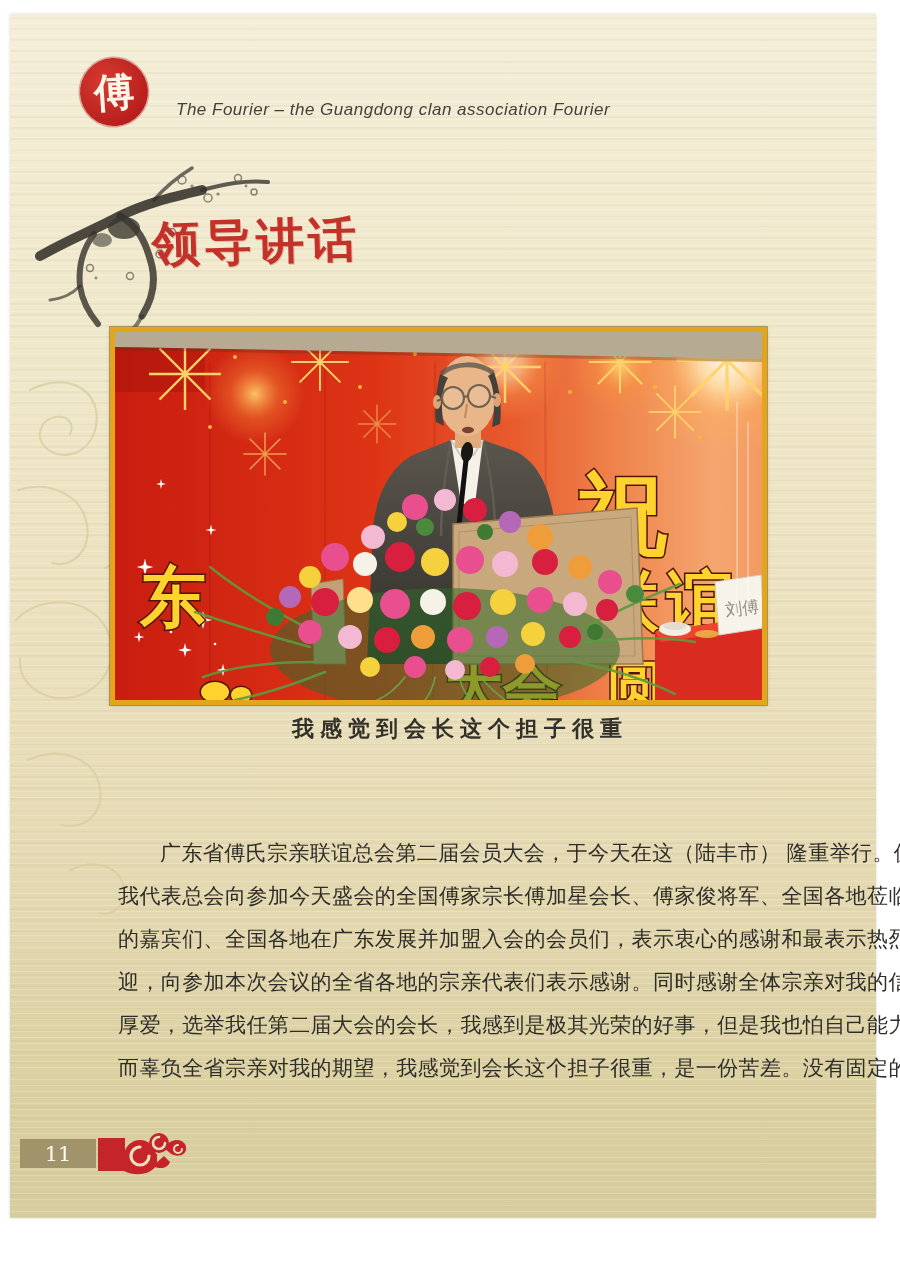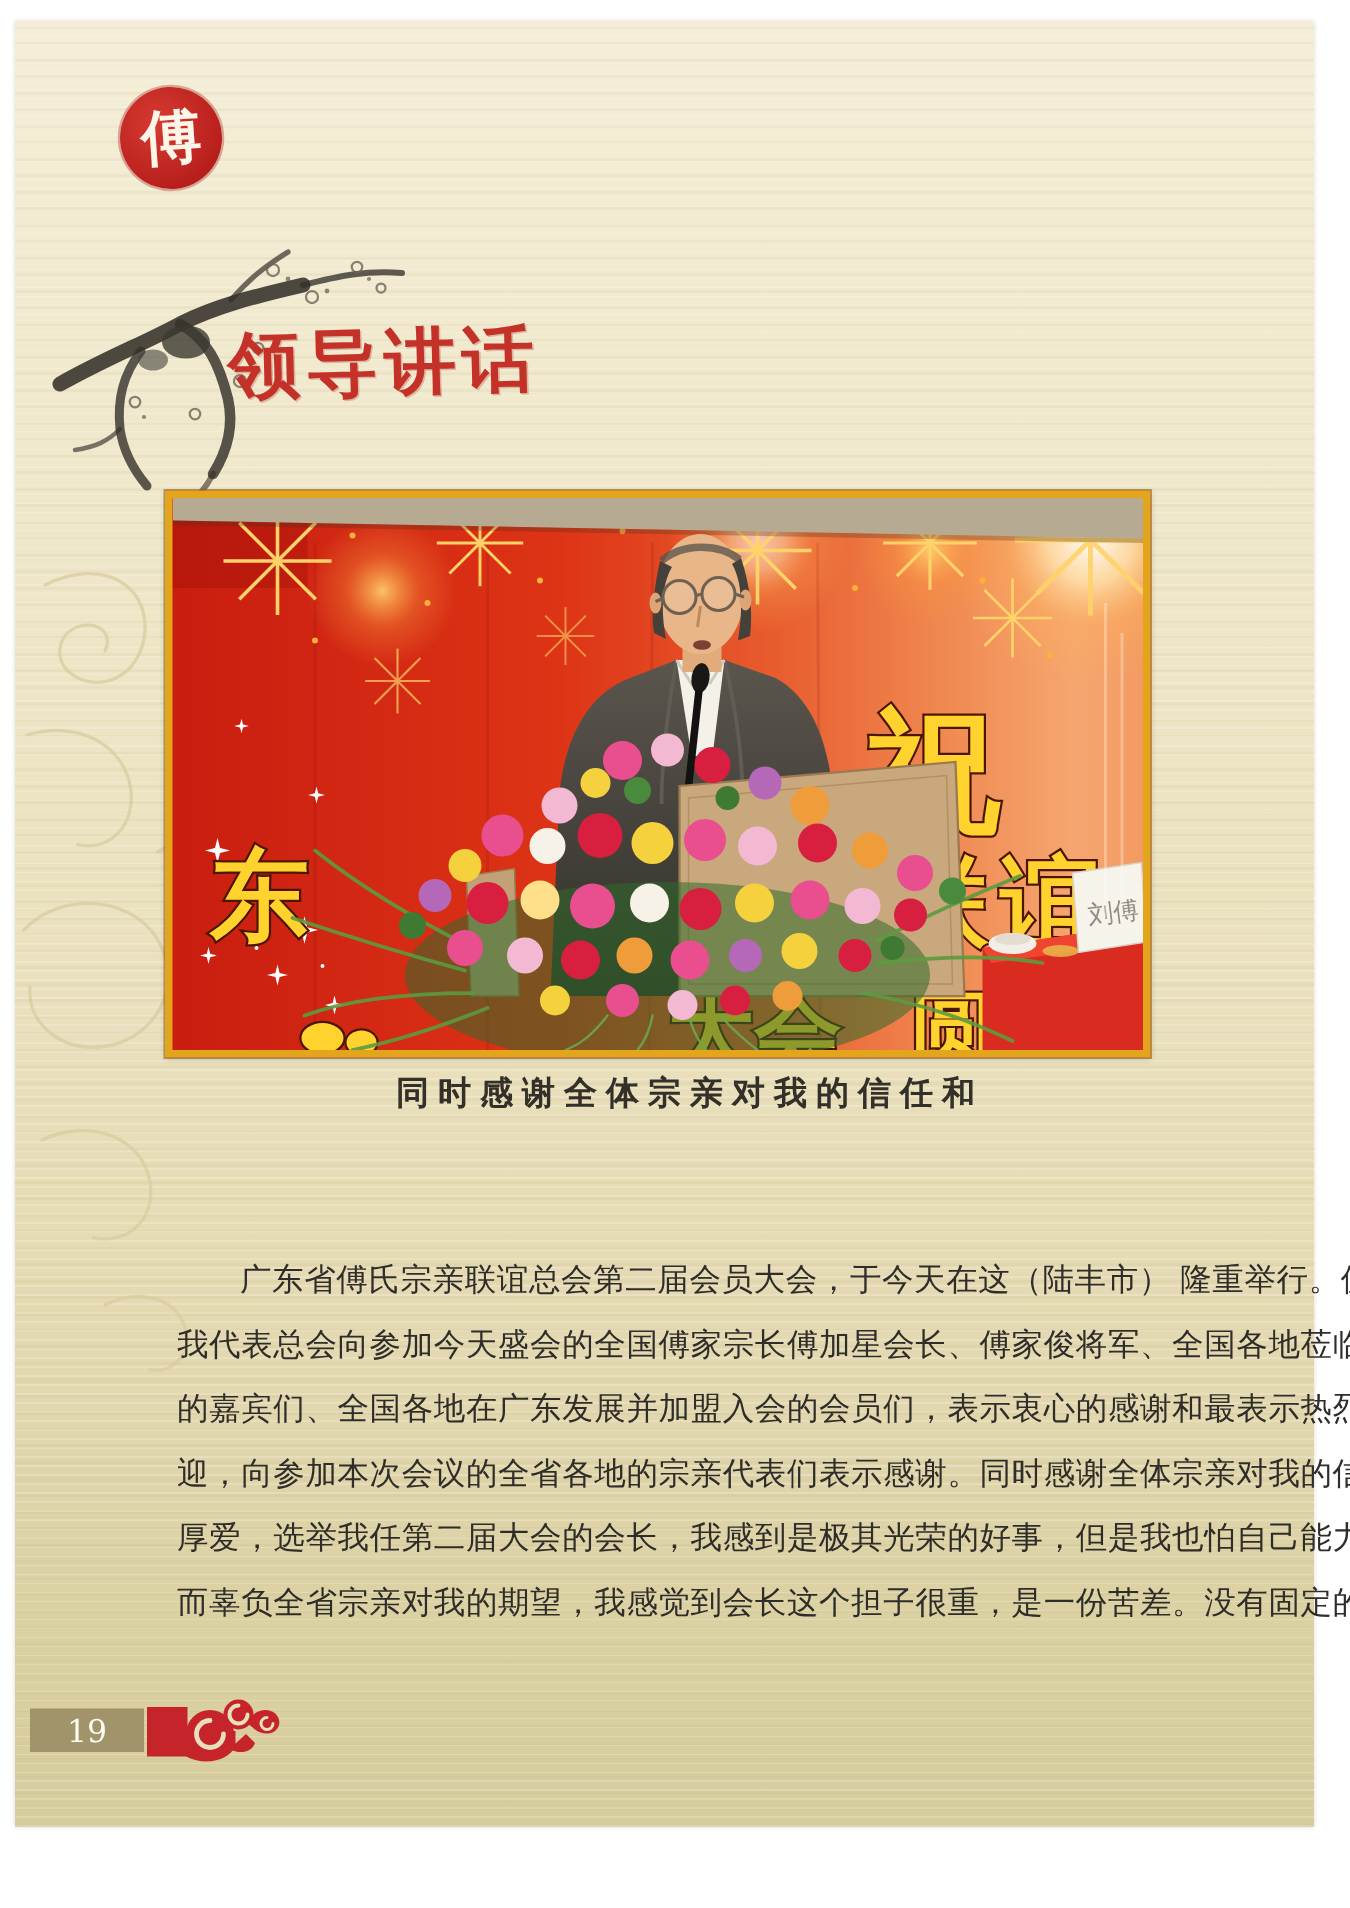--- a/index.html
+++ b/index.html
@@ -57,20 +57,21 @@
         <path d="M6,290 C32,262 84,268 98,302 C112,334 88,366 56,368 C30,370 8,352 10,328"></path>
         <path d="M95,238 C112,228 130,234 133,250 C136,264 124,274 112,271"></path>
         <path d="M18,430 C50,415 85,428 90,458 C94,484 74,500 52,495"></path>
         <path d="M60,540 C84,528 110,536 114,558 C117,574 104,586 90,583"></path>
       </g>
     </svg>
 
     <div id="seal" class="abs">
       <span>傅</span>
     </div>
+    <div id="org-sub" class="abs">The Fourier – the Guangdong clan association Fourier</div>
 
     <svg class="abs" style="left:22px;top:122px" width="250" height="212" viewBox="0 0 250 212">
       <g stroke="#34312a" fill="none" stroke-linecap="round">
         <path d="M8,120 C40,102 62,94 88,80 C112,68 136,62 170,54" stroke-width="10" opacity=".88"></path>
         <path d="M88,80 C106,90 114,106 120,130 C124,148 120,164 110,180" stroke-width="7" opacity=".82"></path>
         <path d="M170,54 C194,48 212,44 236,46" stroke-width="4" opacity=".78"></path>
         <path d="M122,64 C134,50 144,42 160,32" stroke-width="3.5" opacity=".7"></path>
         <path d="M62,98 C50,114 46,130 48,150 C50,164 56,176 66,188" stroke-width="6" opacity=".8"></path>
         <path d="M48,150 C40,158 32,162 18,164" stroke-width="3" opacity=".65"></path>
         <path d="M110,180 C104,192 96,200 84,206" stroke-width="4" opacity=".6"></path>
@@ -308,31 +309,31 @@
             <circle cx="255" cy="335" r="10" fill="#f5d13e"></circle>
               <circle cx="300" cy="335" r="11" fill="#e94f8e"></circle>
             <circle cx="340" cy="338" r="10" fill="#f3b9d3"></circle>
               <circle cx="375" cy="335" r="10" fill="#d81f3f"></circle>
             <circle cx="410" cy="332" r="10" fill="#ef9d3b"></circle>
           </g>
         </g>
       </svg>
     </div>
 
-    <div id="caption" class="abs">同时感谢全体宗亲对我的信任和</div>
+    <div id="caption" class="abs">我感觉到会长这个担子很重</div>
 
     <div class="speech-line bl0">广东省傅氏宗亲联谊总会第二届会员大会，于今天在这（陆丰市） 隆重举行。值此</div>
     <div class="speech-line bl1">我代表总会向参加今天盛会的全国傅家宗长傅加星会长、傅家俊将军、全国各地莅临大会</div>
     <div class="speech-line bl2">的嘉宾们、全国各地在广东发展并加盟入会的会员们，表示衷心的感谢和最表示热烈的欢</div>
     <div class="speech-line bl3">迎，向参加本次会议的全省各地的宗亲代表们表示感谢。同时感谢全体宗亲对我的信任和</div>
     <div class="speech-line bl4">厚爱，选举我任第二届大会的会长，我感到是极其光荣的好事，但是我也怕自己能力限制</div>
     <div class="speech-line bl5">而辜负全省宗亲对我的期望，我感觉到会长这个担子很重，是一份苦差。没有固定的经济</div>
 
     <div id="page-num-block" class="abs">
-      <span>19</span>
+      <span>11</span>
     </div>
     <svg id="cloud" class="abs" width="92" height="55" viewBox="0 0 92 55">
       <g fill="#c6242b">
         <rect x="0" y="12" width="27" height="33"></rect>
         <circle cx="42" cy="30" r="16"></circle>
         <circle cx="61" cy="17" r="10"></circle>
         <path d="M66,22 C76,8 90,15 88,24 C86,31 77,31 72,27 Z"></path>
         <path d="M26,45 C40,52 55,47 59,38 L59,28 L26,28 Z"></path>
         <path d="M55,40 C62,44 70,42 72,36 L66,30 Z"></path>
       </g>

